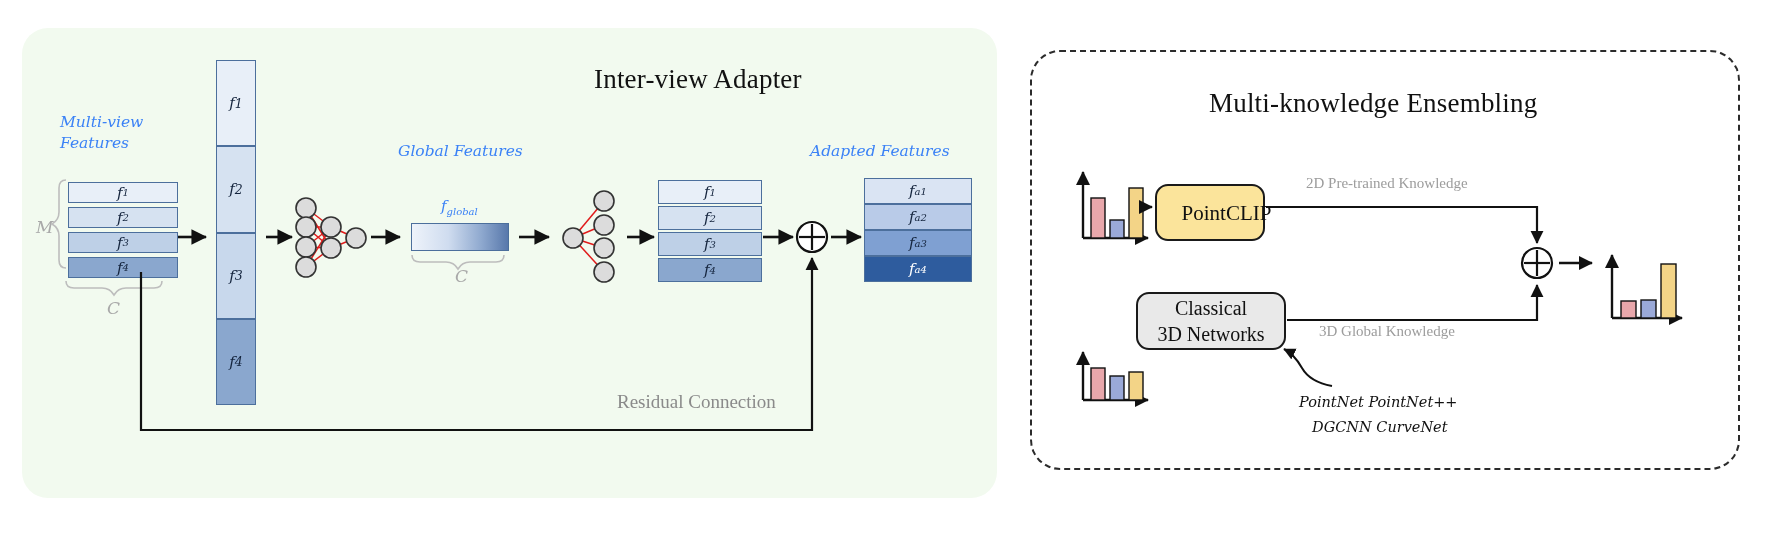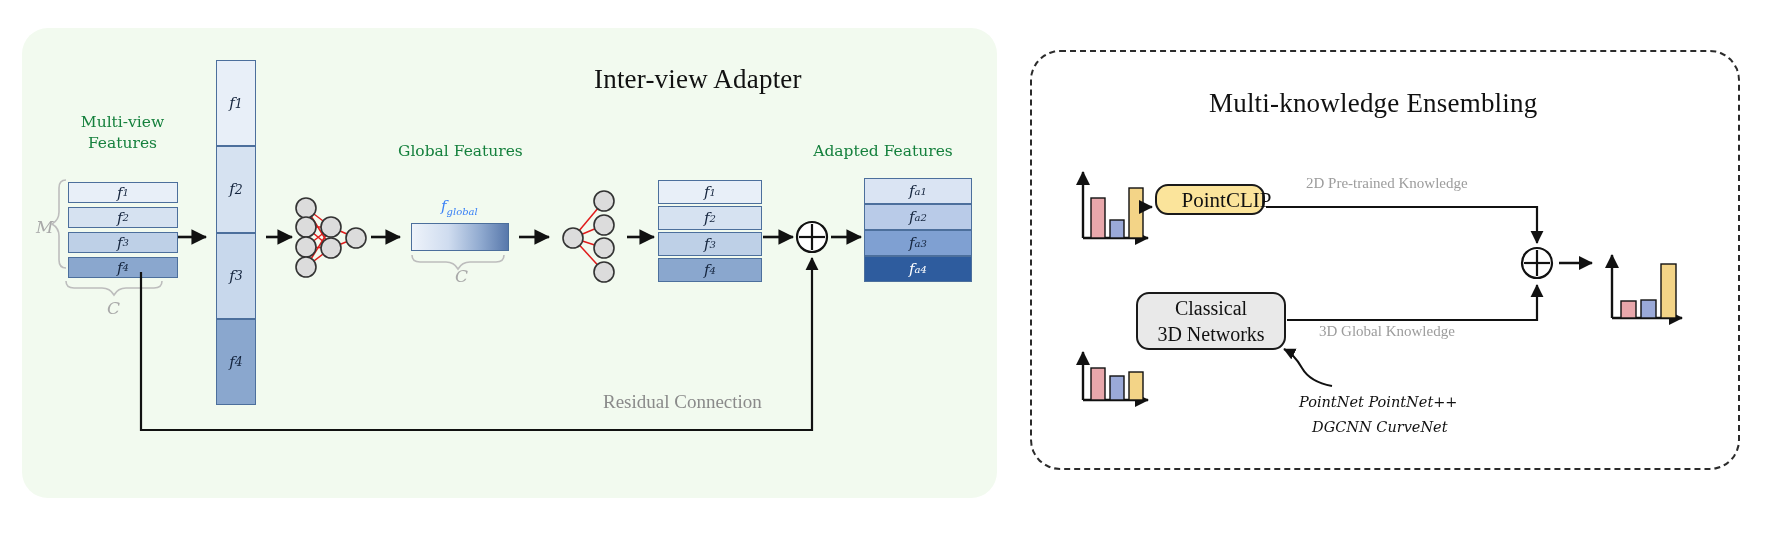--- a/index.html
+++ b/index.html
@@ -9,27 +9,27 @@
   
   .panel-left{
     position:absolute;left:22px;top:28px;width:975px;height:470px;
     background:#f2faef;border-radius:26px;
   }
   .panel-title{
     position:absolute;font-family:"Liberation Serif",serif;
     font-size:27px;color:#111;letter-spacing:.2px;white-space:nowrap;
   }
   .sec-label{
-    position:absolute;font-family:"DejaVu Serif",serif;
-    font-size:15.5px;color:#15803d;white-space:nowrap;line-height:21px;
-    text-align:center;
+    position:absolute;font-family:"DejaVu Serif",serif;font-style:italic;
+    font-size:15.5px;color:#3b82f6;white-space:nowrap;line-height:21px;
+    text-align:left;
   }
   .grey-label{
     position:absolute;font-family:"Liberation Serif",serif;
-    font-size:19px;color:#8a8a8a;white-space:nowrap;
+    font-size:19px;color:#8a8a8a;white-space:nowrap;margin-left:14px;
   }
   .dim-label{
     position:absolute;font-family:"DejaVu Serif",serif;font-style:italic;
     font-size:17px;color:#a9a9a9;white-space:nowrap;
   }
 
   
   .fbox{
     position:absolute;box-sizing:border-box;border:1.4px solid #4c6f9c;
     display:flex;align-items:center;justify-content:center;
@@ -179,21 +179,21 @@
         <sub>4</sub>
       </div>
     </div>
 
   <div class="grey-label" style="left:603px;top:391px;">Residual Connection</div>
 
   <div class="panel-right"></div>
 
   <div class="panel-title" style="left:1209px;top:88px;">Multi-knowledge Ensembling</div>
 
-  <div class="node-box" id="pointclip-box" style="left: 1155px; top: 184px; width: 110px; height: 31px; background: rgb(251, 228, 155); border-color: rgb(26, 26, 26); padding-left: 33px;">
+  <div class="node-box" id="pointclip-box" style="left: 1155px; top: 184px; width: 110px; height: 57px; background: rgb(251, 228, 155); border-color: rgb(26, 26, 26); padding-left: 33px;">
     <span>PointCLIP</span>
   </div>
 
   <div class="node-box" id="classical-box" style="left: 1136px; top: 292px; width: 150px; height: 58px; font-size: 20px; background: rgb(233, 233, 233); border-color: rgb(26, 26, 26);">
     <span>Classical</span>
     <span>3D Networks</span>
   </div>
 
   <div class="knw-label" style="left:1306px;top:175px;">2D Pre-trained Knowledge</div>
   <div class="knw-label" style="left:1319px;top:323px;">3D Global Knowledge</div>

